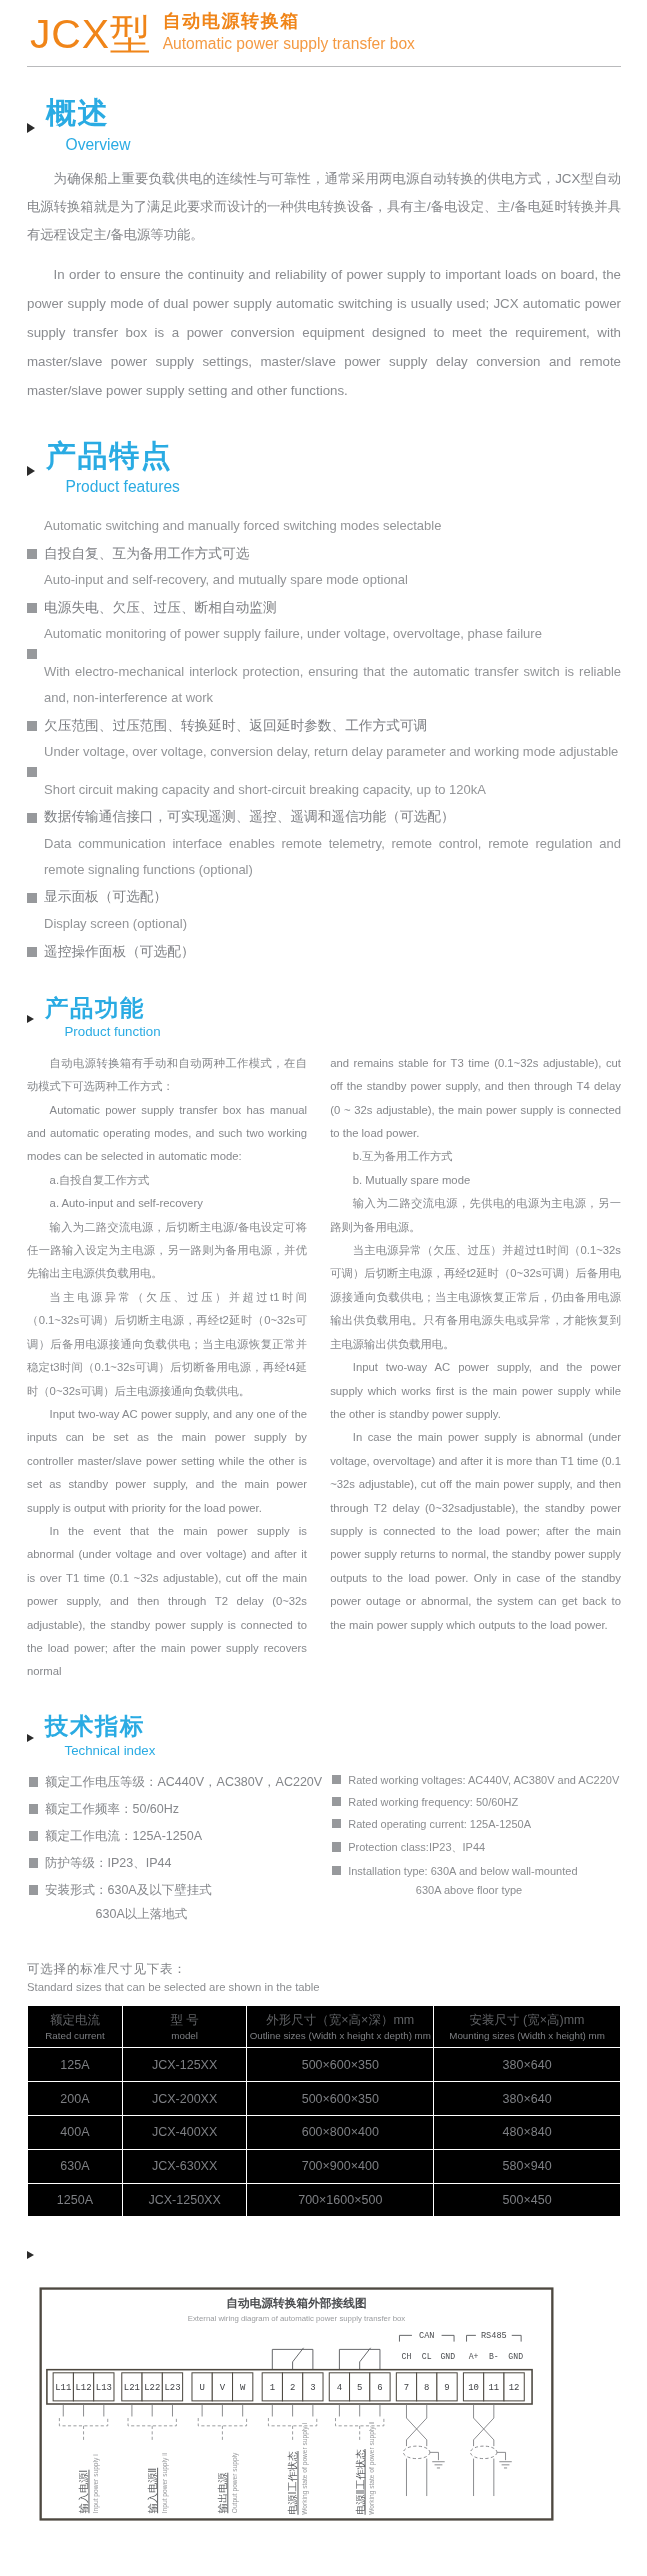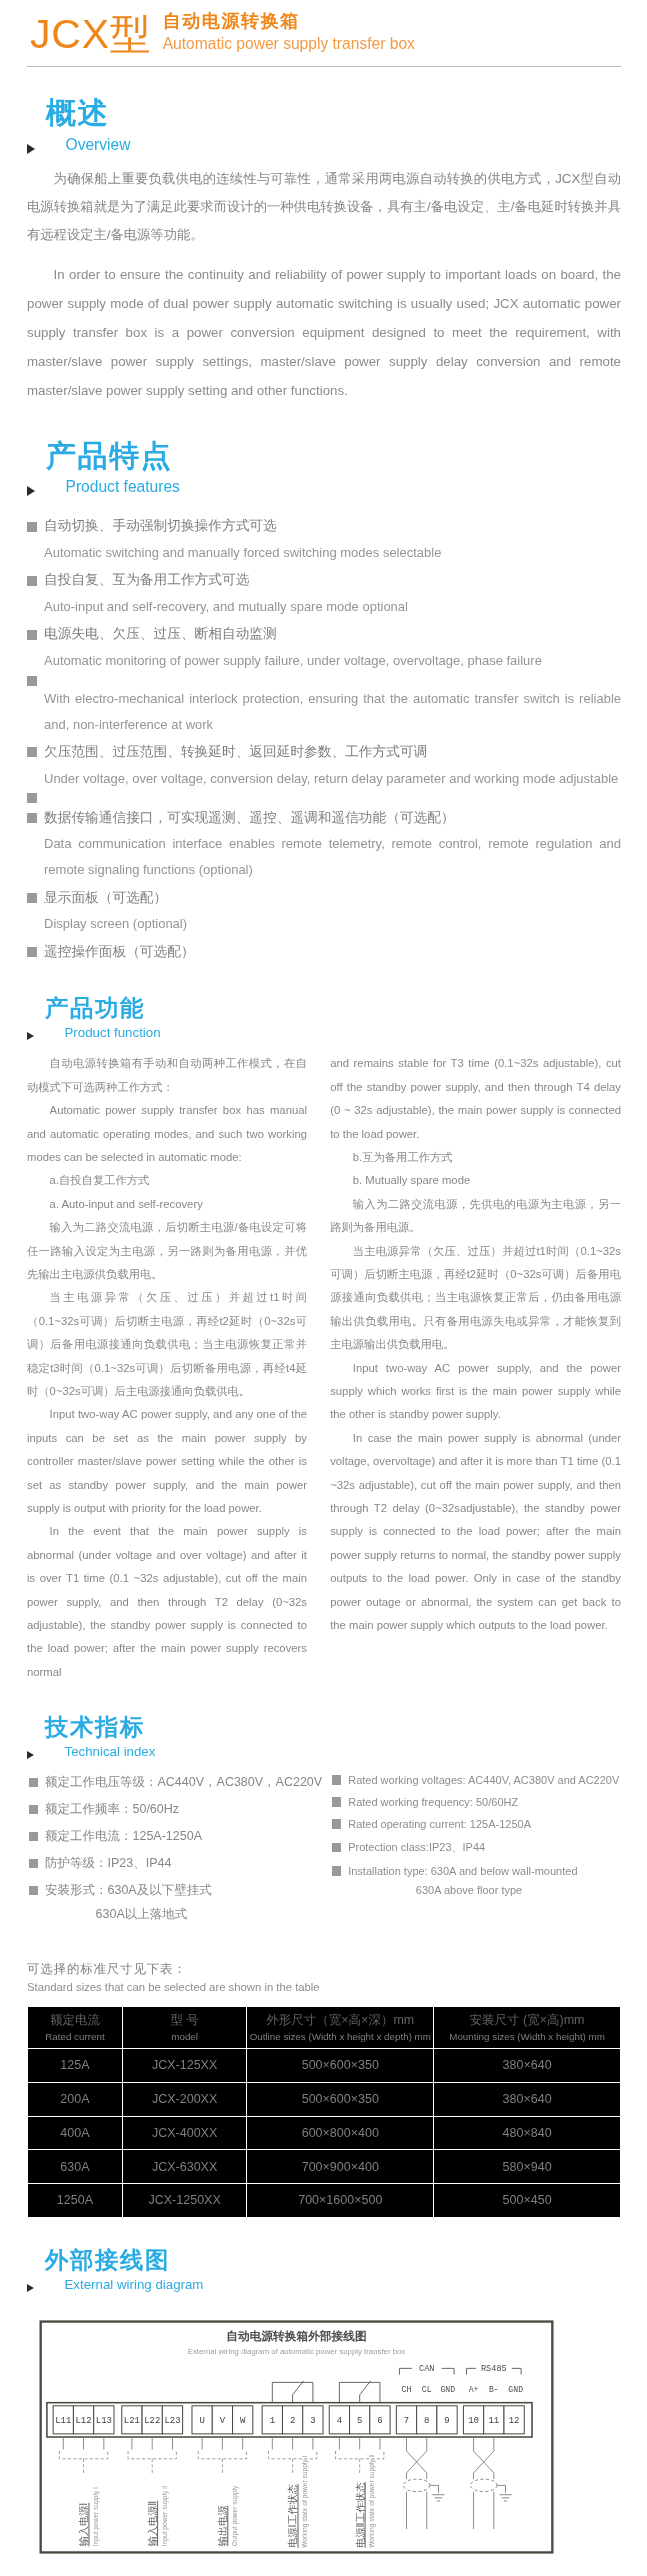--- a/index.html
+++ b/index.html
@@ -14,21 +14,21 @@
   
   .hdr { display:flex; align-items:flex-end; padding:9.4px 27px 0 30px; }
   .hdr-model { font-size:41px; color:#f08519; letter-spacing:0.8px; line-height:1; }
   .hdr-titles { margin-left:11px; padding-bottom:1.6px; }
   .hdr-zh { font-size:18px; color:#f08519; font-weight:bold; letter-spacing:1.6px; }
   .hdr-en { font-size:15.6px; color:#f49a43; margin-top:1.6px; }
   .hdr-rule { border:none; border-top:0.8px solid #b9babc; margin:11px 27px 0 27px; }
 
   
   .sec { padding:0 27px; }
-  .sec-head { display:flex; align-items:flex-end; margin-top:26.5px; }
+  .sec-head { display:flex; align-items:center; margin-top:26.5px; }
   .tri { width:0; height:0; border-top:5.5px solid transparent; border-bottom:5.5px solid transparent;
          border-left:8.6px solid #2b2b2b; margin-top:9.4px; margin-right:11px; flex:none; }
   .tri.sm { border-top-width:4.7px; border-bottom-width:4.7px; border-left-width:7px; margin-top:7px; }
   .sec-title-zh { color:#2aabe3; font-weight:bold; letter-spacing:1.6px; }
   .big .sec-title-zh { font-size:30px; }
   .small .sec-title-zh { font-size:23.4px; }
   .sec-title-en { color:#2aabe3; margin-left:19.5px; }
   .big .sec-title-en { font-size:15.6px; margin-top:1.6px; }
   .small .sec-title-en { font-size:13.3px; margin-top:0.8px; }
 
@@ -104,24 +104,20 @@
   <div class="sec">
     <div class="sec-head big">
       <span class="tri"></span>
       <div>
         <div class="sec-title-zh">产品特点</div>
         <div class="sec-title-en">Product features</div>
       </div>
     </div>
     <div class="feat-list">
       <div class="feat">
-        <div class="feat-zh">
-            <span class="sq"></span>
-            <span>自动切换、手动强制切换操作方式可选</span>
-          </div>
         <div class="feat-en">Automatic switching and manually forced switching modes selectable</div>
       </div>
       <div class="feat">
         <div class="feat-zh">
             <span class="sq"></span>
             <span>自投自复、互为备用工作方式可选</span>
           </div>
         <div class="feat-en">Auto-input and self-recovery, and mutually spare mode optional</div>
       </div>
       <div class="feat">
@@ -141,20 +137,21 @@
         <div class="feat-zh">
             <span class="sq"></span>
             <span>欠压范围、过压范围、转换延时、返回延时参数、工作方式可调</span>
           </div>
         <div class="feat-en">Under voltage, over voltage, conversion delay, return delay parameter and working mode adjustable</div>
       </div>
       <div class="feat">
         <div class="feat-zh">
             <span class="sq"></span>
           </div>
+        <div class="feat-en">Short circuit making capacity and short-circuit breaking capacity, up to 120kA</div>
       </div>
       <div class="feat">
         <div class="feat-zh">
             <span class="sq"></span>
             <span>数据传输通信接口，可实现遥测、遥控、遥调和遥信功能（可选配）</span>
           </div>
         <div class="feat-en">Data communication interface enables remote telemetry, remote control, remote regulation and remote signaling functions (optional)</div>
       </div>
       <div class="feat">
         <div class="feat-zh">
@@ -320,24 +317,20 @@
             <td>700×1600×500</td>
             <td>500×450</td>
         </tr>
       </tbody>
     </table>
   </div>
 
   <div class="sec">
     <div class="sec-head small">
       <span class="tri sm"></span>
-      <div>
-        <div class="sec-title-zh">外部接线图</div>
-        <div class="sec-title-en">External wiring diagram</div>
-      </div>
     </div>
   </div>
   <div class="wiring-wrap">
     <svg width="515" height="234" viewBox="0 0 660 300" xmlns="http://www.w3.org/2000/svg">
 
       <rect x="2" y="2" width="656" height="296" fill="#fff" stroke="#4d4840" stroke-width="3"></rect>
 
       <text x="330" y="26" font-size="15" font-weight="bold" fill="#4b4d50" text-anchor="middle" font-family="Liberation Serif, DejaVu Serif, serif">自动电源转换箱外部接线图</text>
       <text x="330" y="44" font-size="10" fill="#9a9c9f" text-anchor="middle">External wiring diagram of automatic power supply transfer box</text>
 

